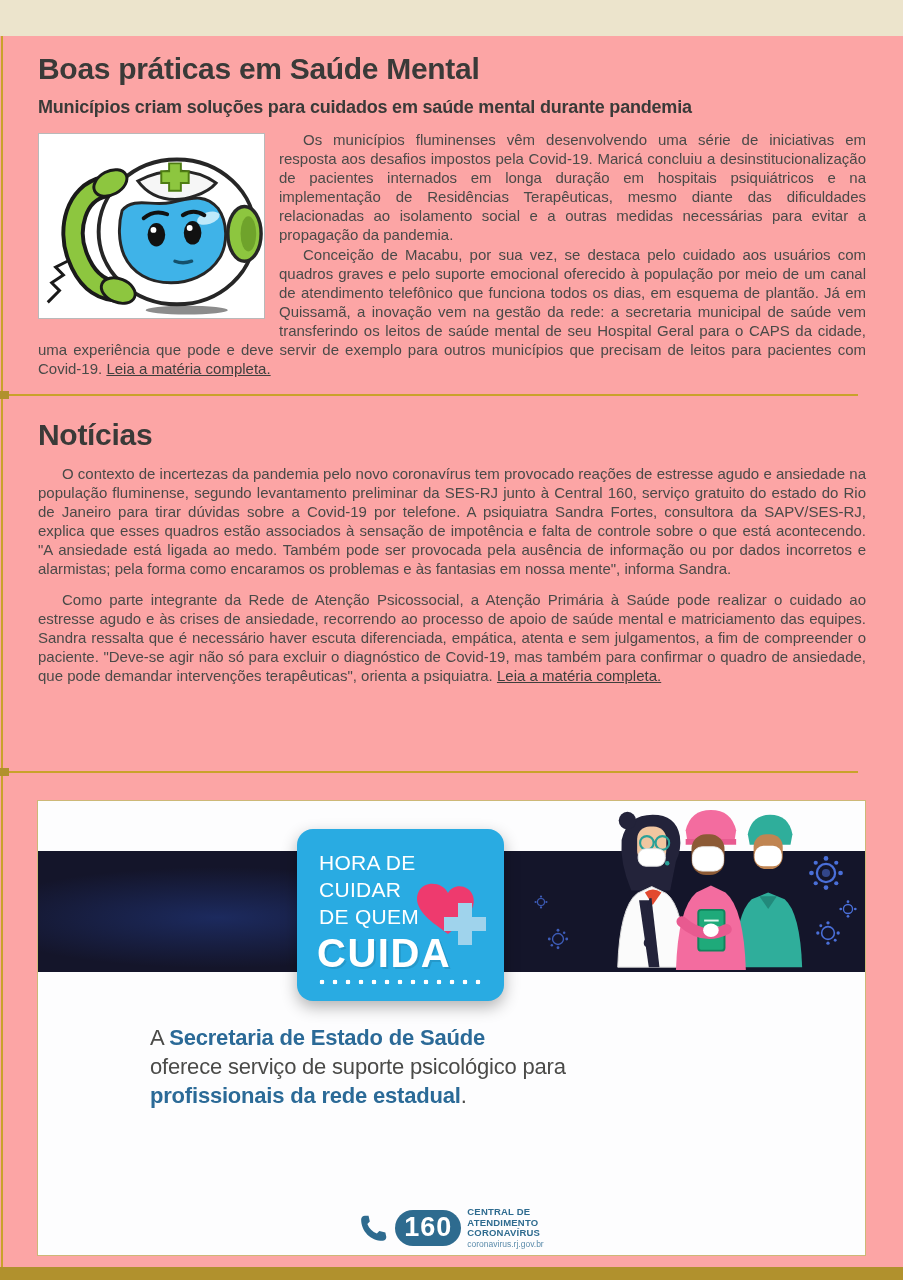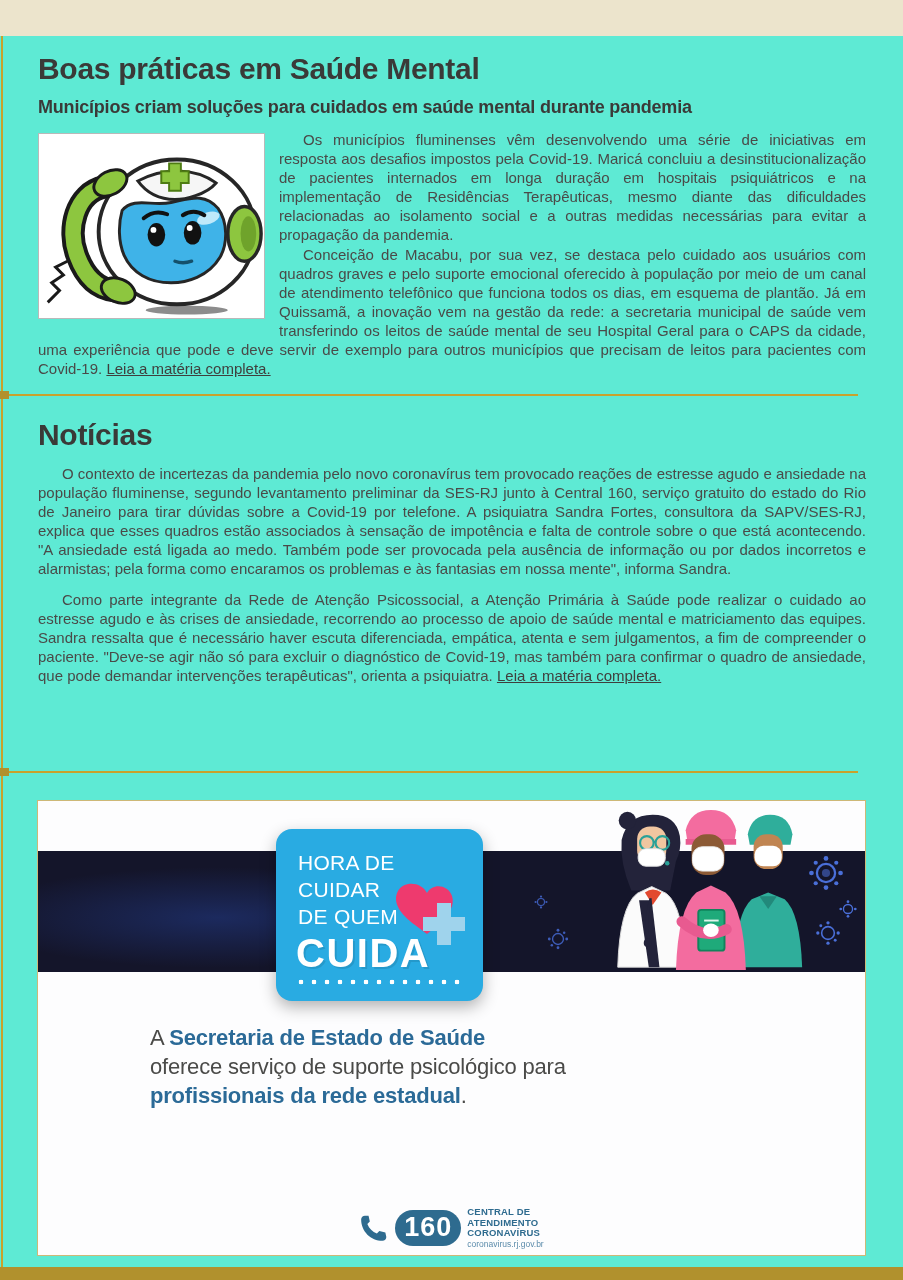--- a/index.html
+++ b/index.html
@@ -1,17 +1,17 @@
 <!DOCTYPE html>
 <html><head>
 <meta charset="utf-8">
 <style>
   html,body{margin:0;padding:0;}
   body{font-family:"Liberation Sans","DejaVu Sans",sans-serif;background:#fbfbf9;}
-  .page{position:relative;width:903px;height:1280px;overflow:hidden;background:#5eead4;}
+  .page{position:relative;width:903px;height:1280px;overflow:hidden;background:#fca5a5;}
 
   .top-cream{position:absolute;top:0;left:0;width:903px;height:36px;background:#ece4cc;}
   .left-rule{position:absolute;left:1px;top:36px;width:2px;height:1232px;background:#c9a22b;}
   .bottom-bar{position:absolute;left:0;bottom:0;width:903px;height:13px;background:#b1912d;}
 
   .divider{position:absolute;left:0;width:858px;height:2px;background:#c9a22b;}
   .divider .tick{position:absolute;left:0;top:-3px;width:9px;height:8px;background:#b1912d;}
 
   h1{margin:0;font-size:30px;line-height:34px;font-weight:bold;color:#3a3a38;letter-spacing:-0.3px;}
   h2{margin:10px 0 0 0;font-size:18px;line-height:22px;font-weight:bold;color:#3a3a38;letter-spacing:-0.2px;}
@@ -24,21 +24,21 @@
   .article p{margin:0 0 2px 0;text-indent:24px;}
   .article.spaced p{margin:0 0 13px 0;}
   .img-box{float:left;width:227px;height:186px;border:1px solid #b9b9b9;background:#fff;margin:2px 14px 4px 0;box-sizing:border-box;}
   .img-box svg{display:block;width:100%;height:100%;}
   a.read-more{color:#3f3f3d;text-decoration:underline;}
 
   
   .banner-box{position:absolute;left:37px;top:800px;width:829px;height:456px;border:1px solid #cdb877;background:#fdfdfe;box-sizing:border-box;}
   .band{position:absolute;left:0;top:50px;width:827px;height:121px;
         background:radial-gradient(ellipse 340px 70px at 180px 55%, #1c2a5e 0%, #14152a 72%),#101124;}
-  .cuida-card{position:absolute;left:238px;top:28px;width:207px;height:172px;border-radius:16px;
+  .cuida-card{position:absolute;left:259px;top:28px;width:207px;height:172px;border-radius:16px;
         background:#29abe2;box-shadow:0 6px 16px rgba(0,0,0,.3);color:#fff;}
   .cuida-lines{position:absolute;left:22px;top:20px;font-size:21px;line-height:27px;font-weight:400;letter-spacing:.3px;}
   .cuida-big{position:absolute;left:20px;top:102px;font-size:40px;font-weight:800;letter-spacing:1.5px;
         text-shadow:2px 2px 0 rgba(0,0,0,0.10);}
   .cuida-dots{position:absolute;left:22px;top:150px;width:168px;height:6px;
         background:radial-gradient(circle at 3px 3px,#fff 2.1px,transparent 2.6px);
         background-size:13px 6px;background-repeat:repeat-x;}
   .heartcross{position:absolute;right:12px;top:48px;}
   .figures{position:absolute;left:565px;top:6px;width:210px;height:165px;}
   .virus{position:absolute;}

